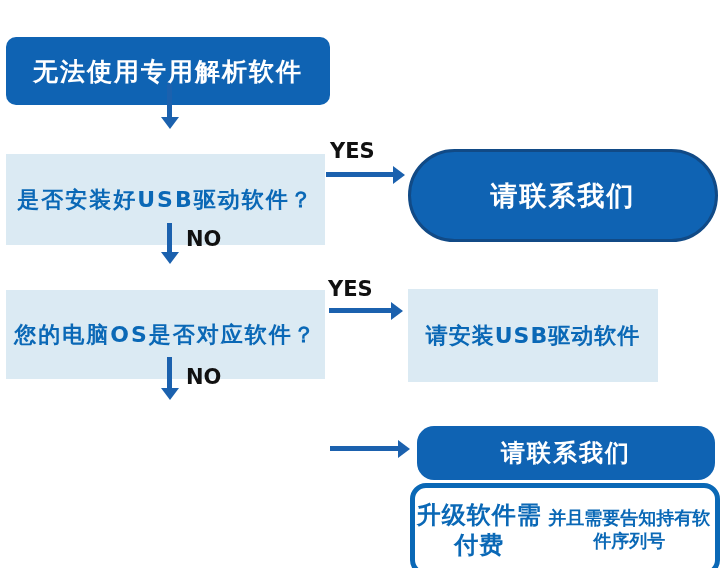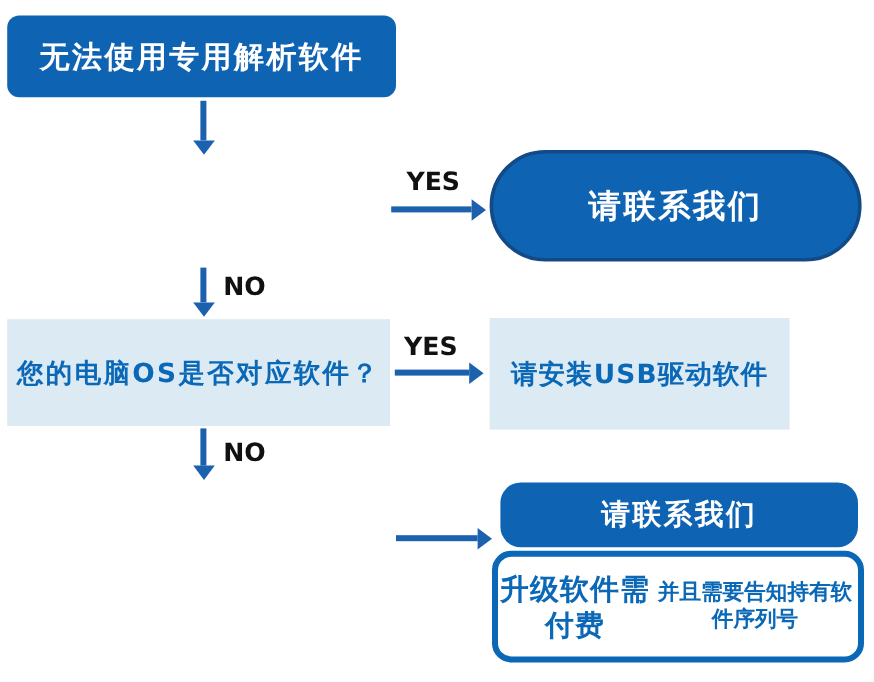--- a/index.html
+++ b/index.html
@@ -13,42 +13,42 @@
   }
   html,body{margin:0;padding:0;}
   body{
     width:728px;height:568px;background:#ffffff;
     font-family:"DejaVu Sans","Liberation Sans",sans-serif;
     position:relative;overflow:hidden;
   }
   .stage{position:absolute;left:0;top:0;width:728px;height:568px;}
   .node{
     position:absolute;display:flex;align-items:center;justify-content:center;
-    text-align:center;font-weight:bold;box-sizing:border-box;
+    text-align:center;font-weight:bold;box-sizing:border-box;margin-top:24px;
   }
   .dark{background:var(--node-fill);color:var(--node-text);}
   .bordered{border:3px solid var(--node-border);}
   .light{background:var(--light-fill);color:var(--text-blue);}
   .start{left:6px;top:13px;width:324px;height:68px;border-radius:10px;font-size:25px;letter-spacing:2px;}
   .q1{left:6px;top:130px;width:319px;height:91px;font-size:22px;letter-spacing:2px;}
   .contact-us{left:408px;top:125px;width:310px;height:93px;border-radius:47px;font-size:27px;letter-spacing:2px;}
   .q2{left:6px;top:266px;width:319px;height:89px;font-size:22px;letter-spacing:2px;}
   .install{left:408px;top:265px;width:250px;height:93px;font-size:22px;letter-spacing:1px;}
   .upgrade{left:24px;top:402px;width:294px;height:90px;border-radius:45px;font-size:25px;letter-spacing:2px;}
   .dealer{left:417px;top:402px;width:298px;height:54px;border-radius:17px;font-size:24px;letter-spacing:2px;}
   .note{
     left:410px;top:459px;width:310px;height:93px;border-radius:16px;
     background:#ffffff;border:5px solid var(--text-blue);
     flex-direction:row;color:var(--text-blue);line-height:1.25;
   }
   .note .l1{font-size:24px;letter-spacing:1px;}
   .note .l2{font-size:18px;letter-spacing:0px;}
   .edge-label{
     position:absolute;font-weight:bold;color:var(--label-text);
-    font-size:21px;text-align:center;
+    font-size:21px;
   }
   
   .av{position:absolute;width:5px;background:var(--arrow);}
   .av::after{
     content:'';position:absolute;top:100%;left:-6.5px;
     border-left:9px solid transparent;border-right:9px solid transparent;
     border-top:12px solid var(--arrow);
   }
   .ah{position:absolute;height:5px;background:var(--arrow);}
   .ah::after{
@@ -69,20 +69,21 @@
 </style>
 </head>
 <body>
 
 <div class="stage">
 
   <div class="node dark start">无法使用专用解析软件</div>
 
   <div class="av a1"></div>
 
+  <div class="node light q1">是否安装好USB驱动软件？</div>
 
   <span class="edge-label yes1">YES</span>
   <div class="ah h1"></div>
 
   <div class="node dark bordered contact-us">请联系我们</div>
 
   <span class="edge-label no1">NO</span>
   <div class="av a2"></div>
 
   <div class="node light q2">您的电脑OS是否对应软件？</div>

